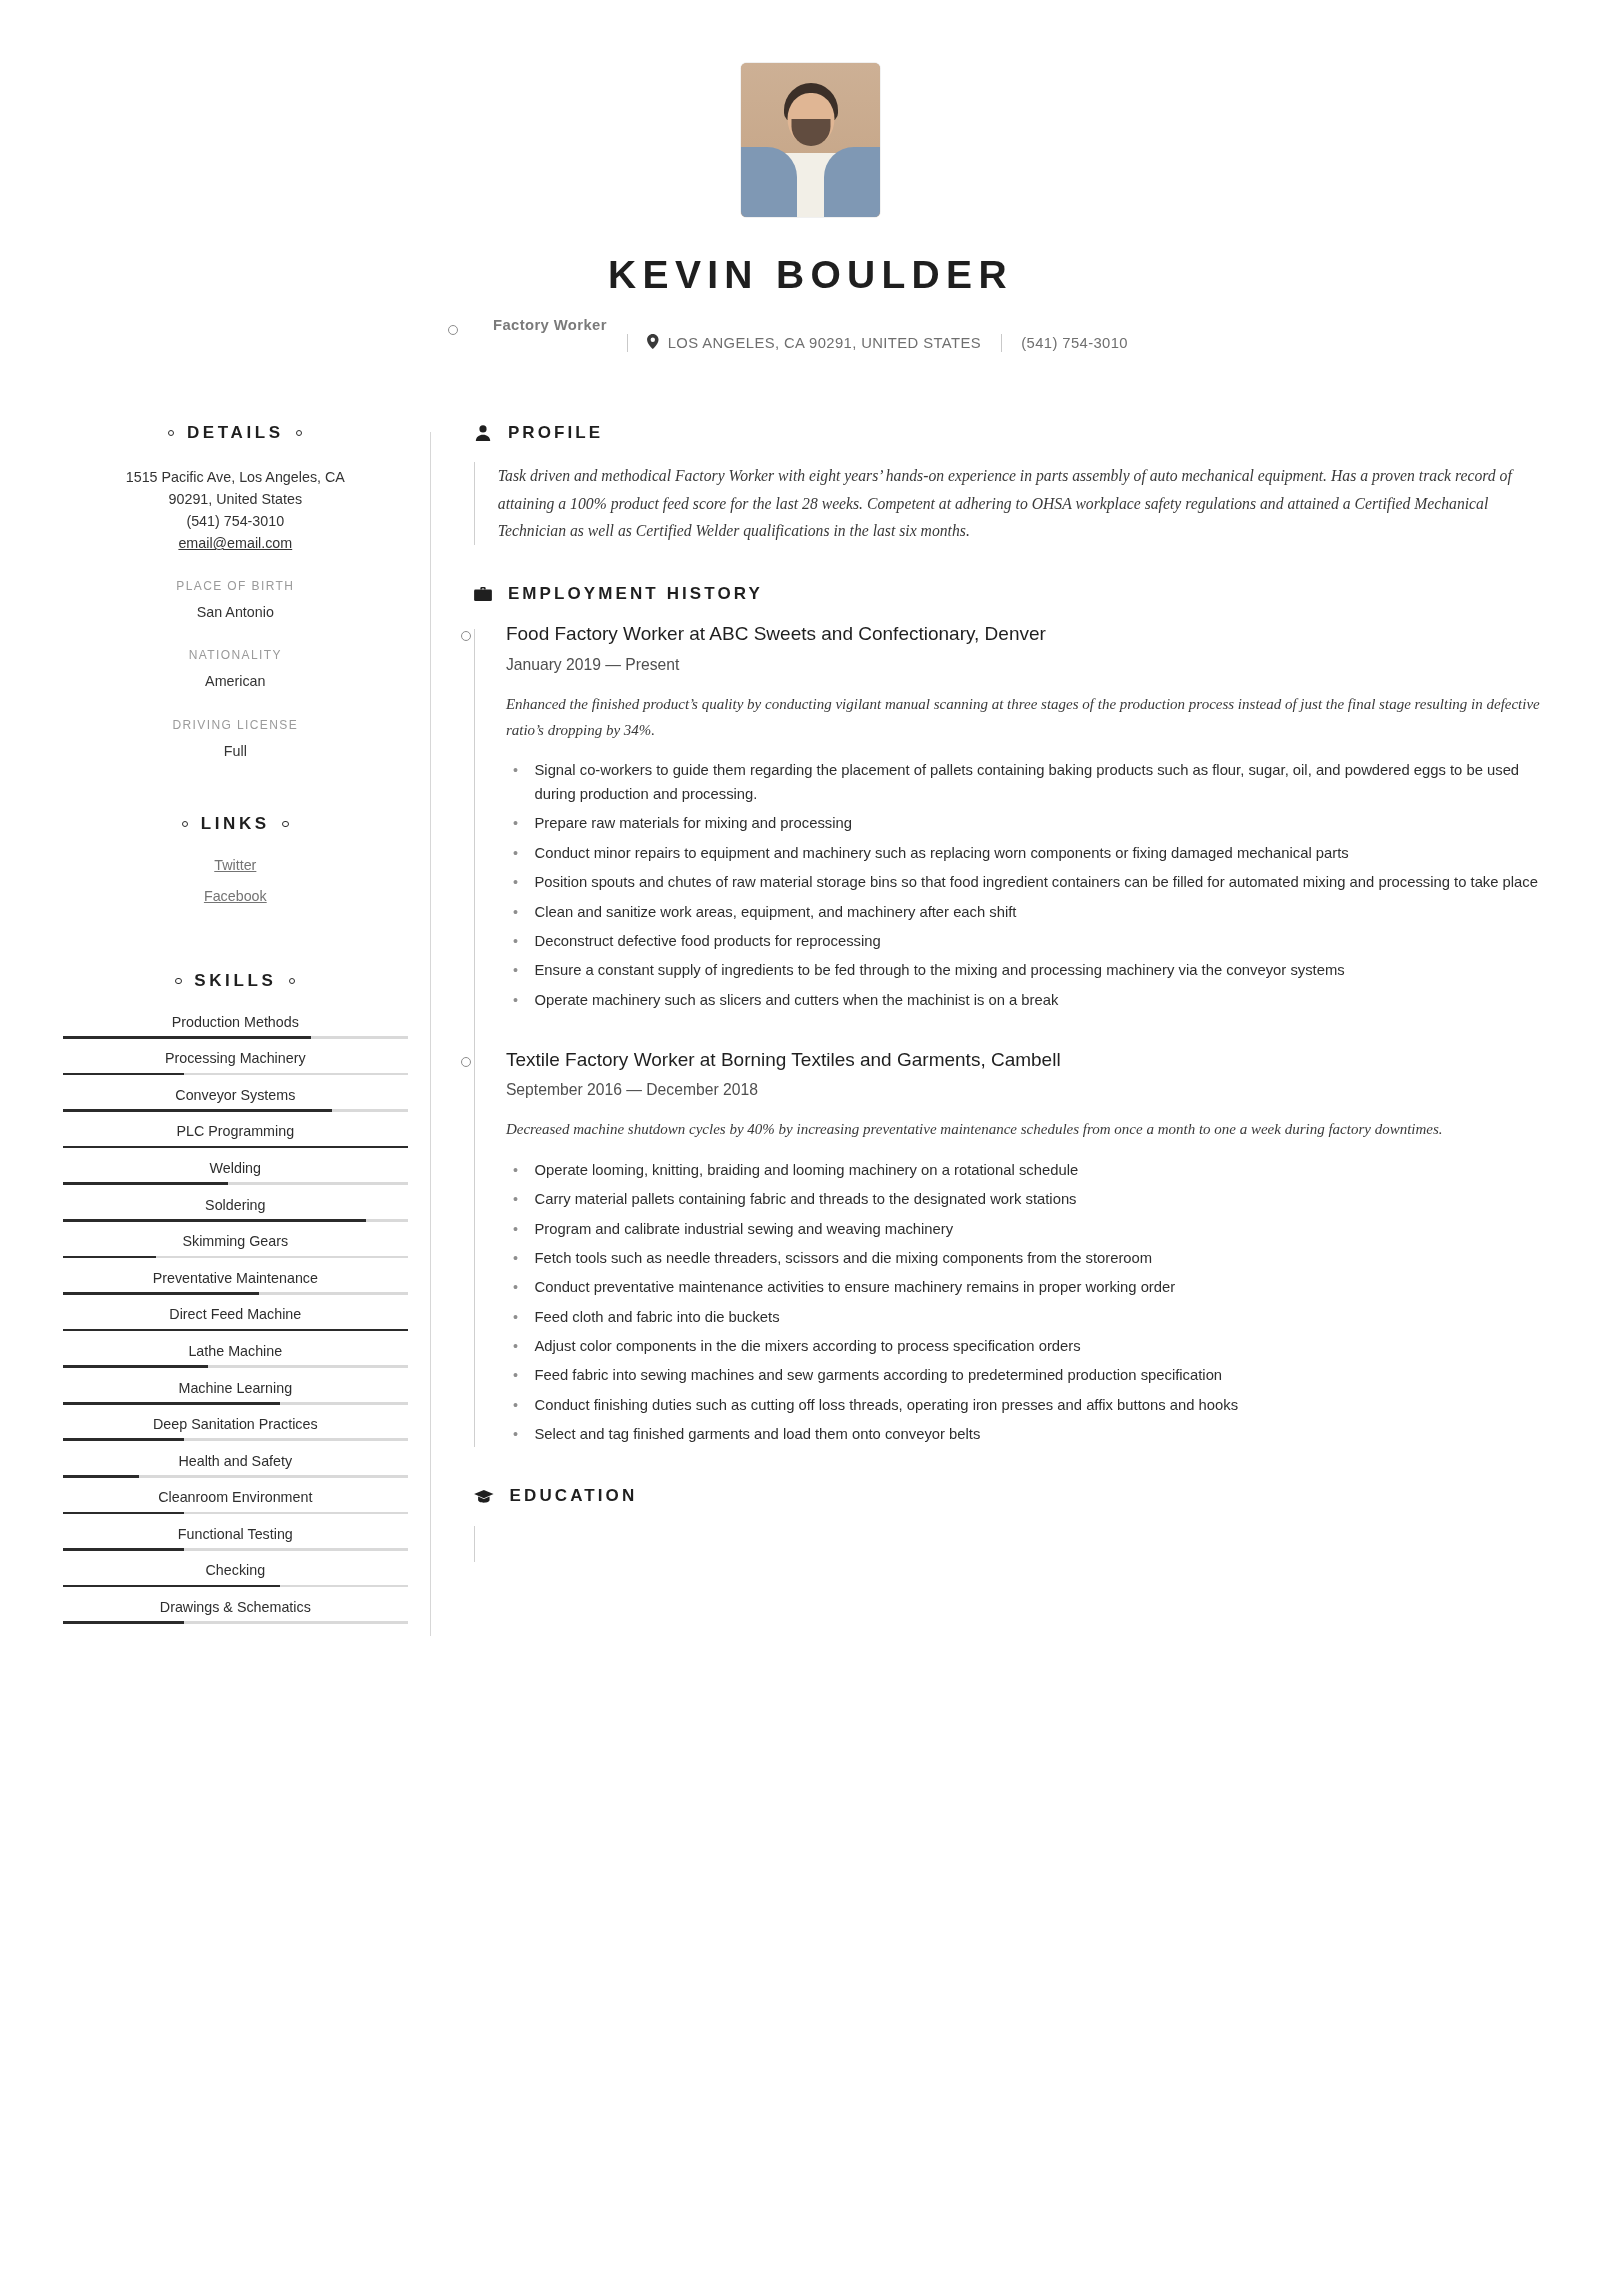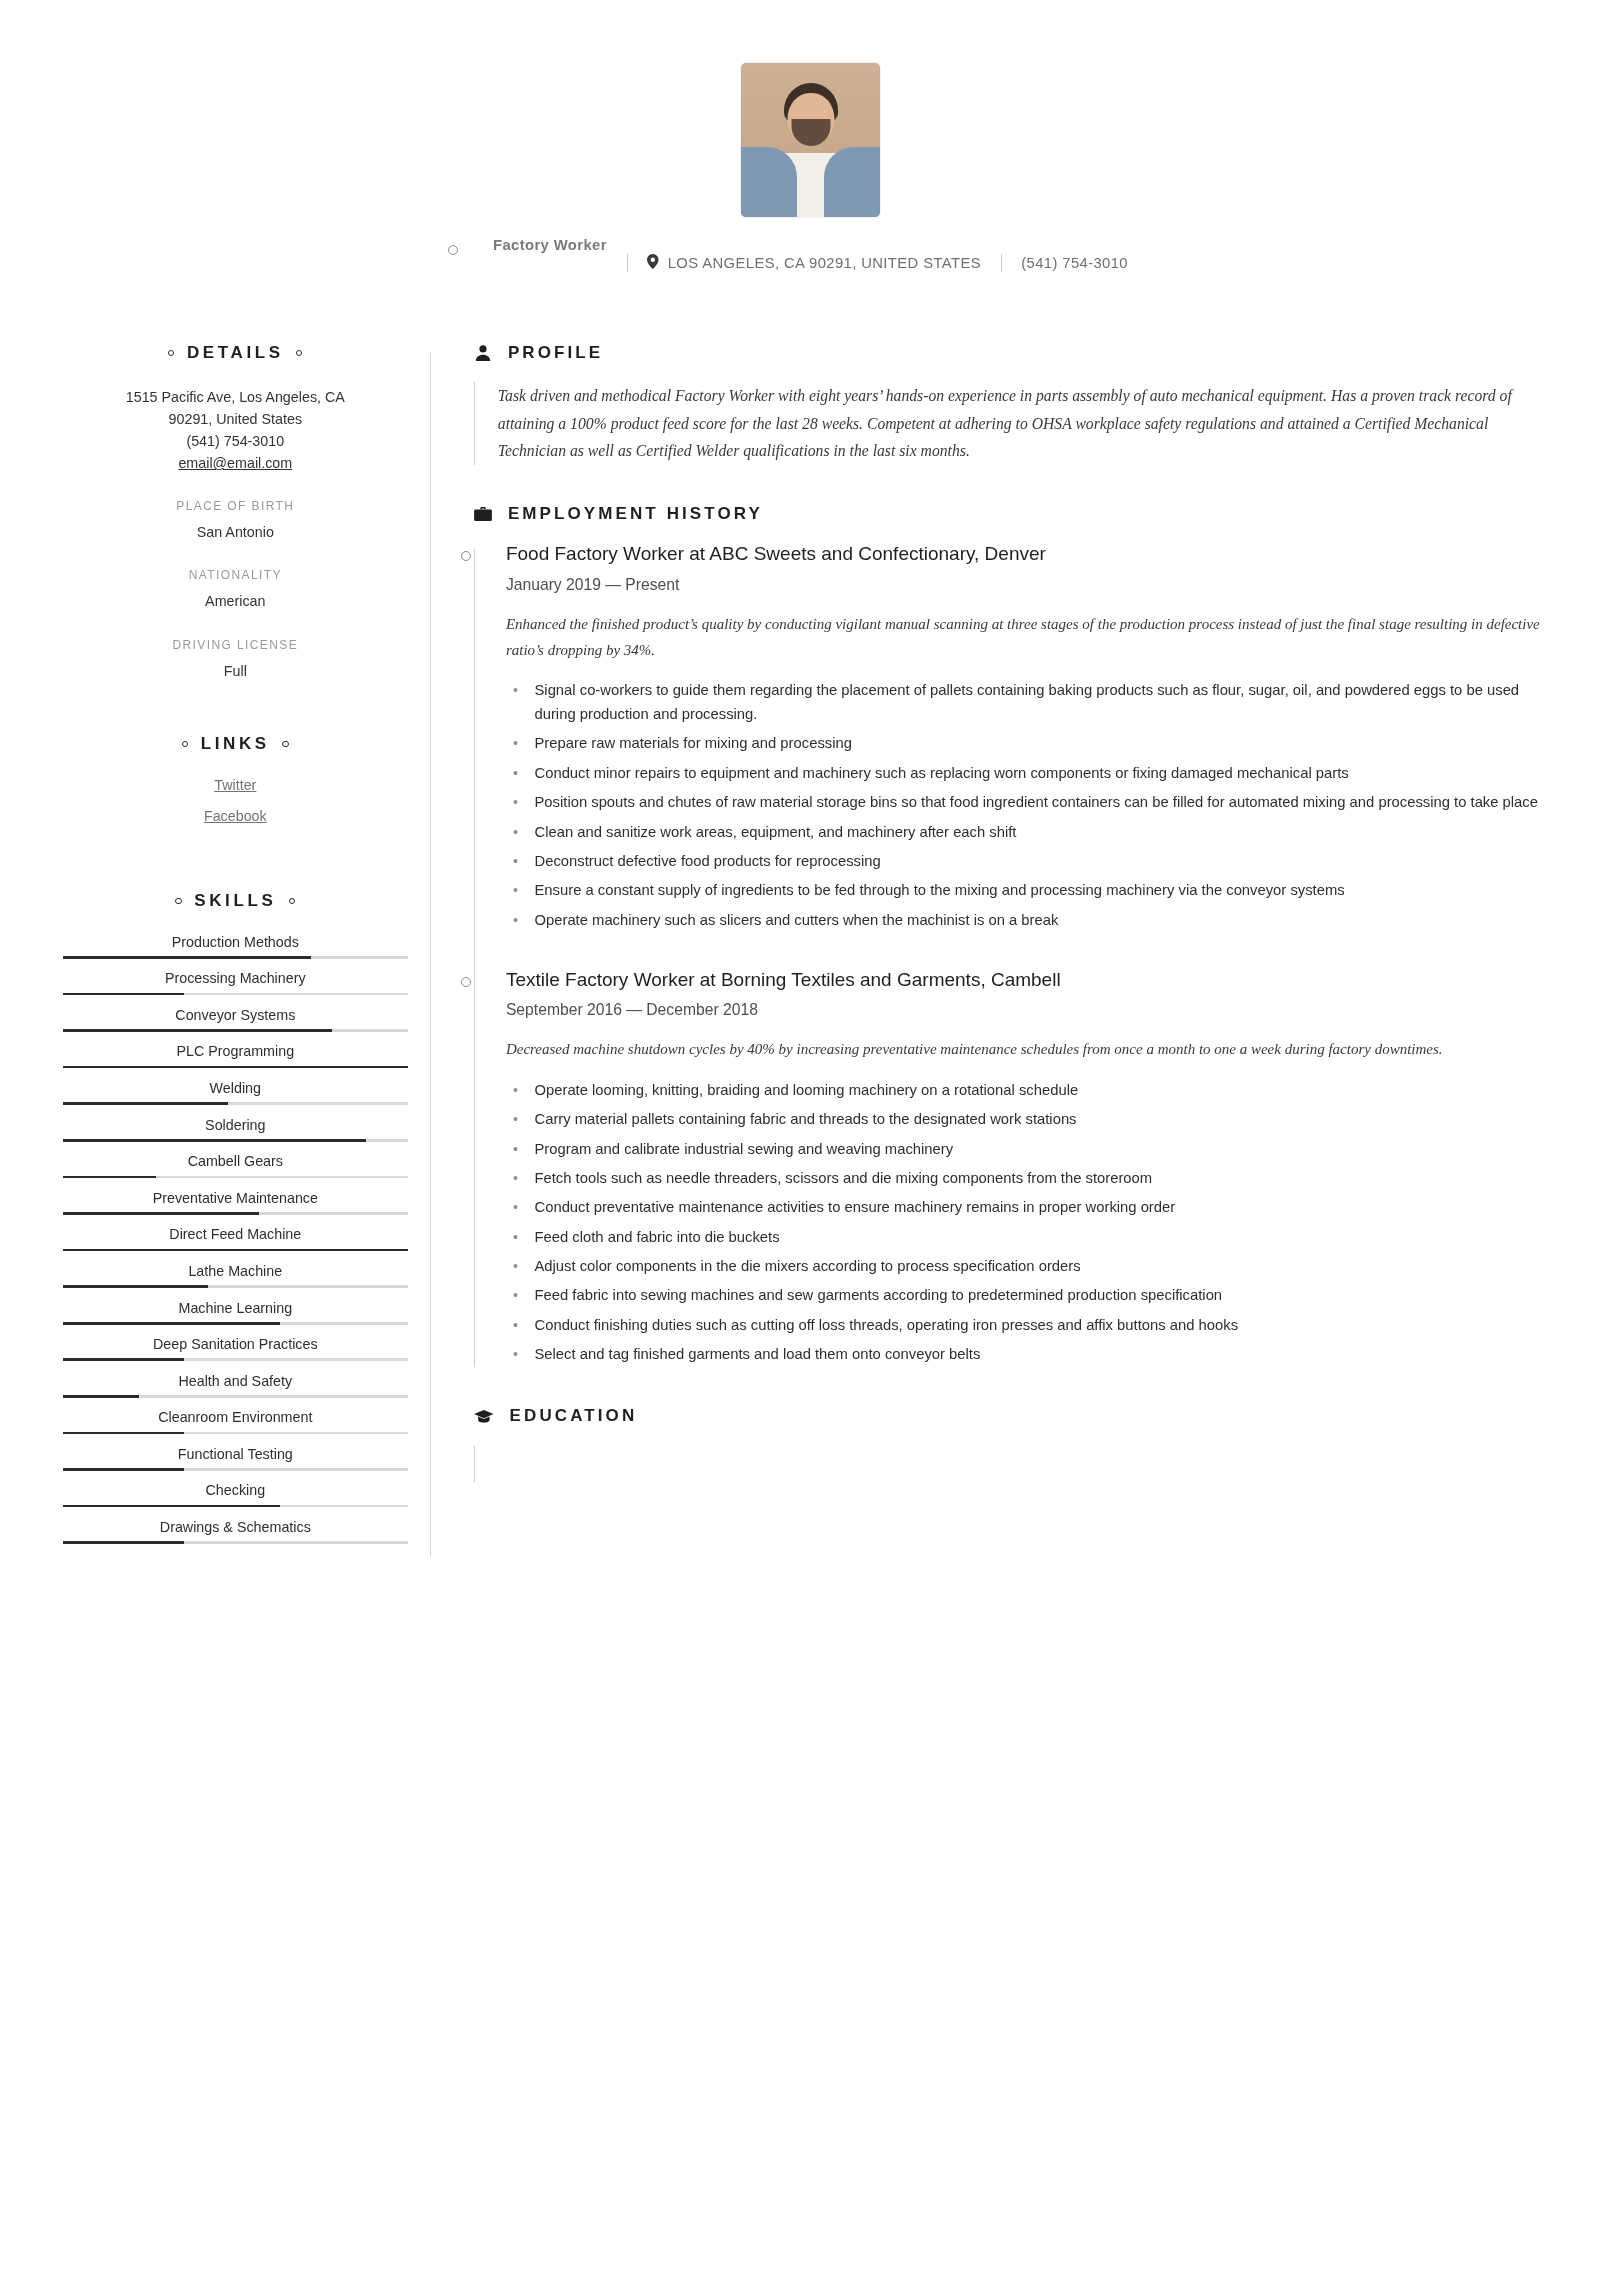--- a/index.html
+++ b/index.html
@@ -180,20 +180,21 @@
   <div class="header">
     <div class="photo">
       <div class="bg"></div>
       <div class="shirt"></div>
       <div class="jacket-l"></div>
       <div class="jacket-r"></div>
       <div class="hair"></div>
       <div class="face"></div>
       <div class="beard"></div>
     </div>
+    <div class="name">KEVIN BOULDER</div>
     <div class="subline">
       <span class="job">Factory Worker</span>
       <span class="sep"></span>
       <span class="pin">
         <svg width="11.6" height="15" viewBox="0 0 13 17">
             <path d="M6.5 0C2.9 0 0 2.9 0 6.5 0 11.3 6.5 17 6.5 17S13 11.3 13 6.5C13 2.9 10.1 0 6.5 0zm0 9a2.5 2.5 0 1 1 0-5 2.5 2.5 0 0 1 0 5z" fill="#3a3a3a"></path>
           </svg>
       </span>
       <span>LOS ANGELES, CA 90291, UNITED STATES</span>
       <span class="sep"></span>
@@ -277,21 +278,21 @@
               <span style="width: 48%;"></span>
             </div>
           </div>
           <div class="skill">
             <div class="skill-label">Soldering</div>
             <div class="skill-bar">
               <span style="width: 88%;"></span>
             </div>
           </div>
           <div class="skill">
-            <div class="skill-label">Cambell Gears</div>
+            <div class="skill-label">Skimming Gears</div>
             <div class="skill-bar">
               <span style="width: 27%;"></span>
             </div>
           </div>
           <div class="skill">
             <div class="skill-label">Preventative Maintenance</div>
             <div class="skill-bar">
               <span style="width: 57%;"></span>
             </div>
           </div>

